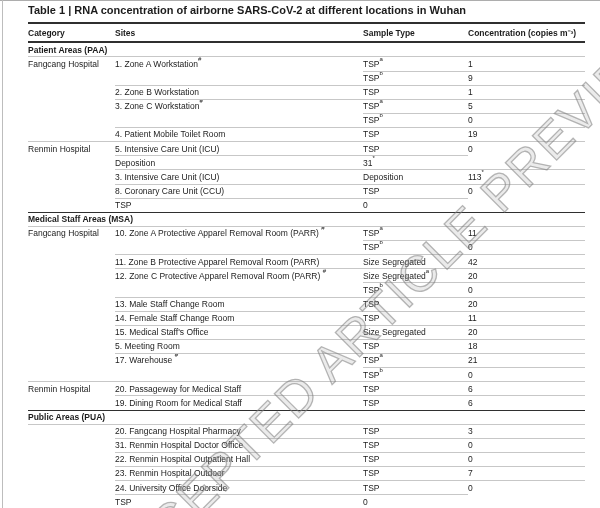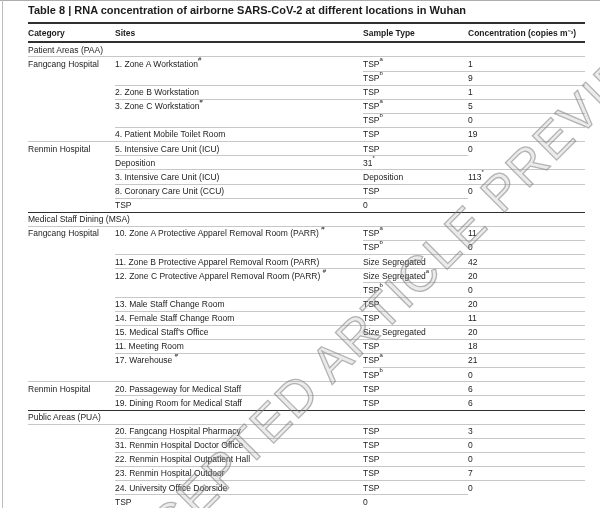--- a/index.html
+++ b/index.html
@@ -29,21 +29,21 @@
   .cell{
     padding:2.4px 6px 1.4px 0;
     font-size:8.5px;line-height:1.1;
     white-space:nowrap;overflow:hidden;
   }
   sup{font-size:6px;line-height:0;vertical-align:top;position:relative;top:-1px;}
   .header-row{border-top:2px solid var(--rule-dark);border-bottom:1px solid var(--rule-dark);}
   .header-row .cell{font-weight:bold;padding:4.5px 6px 3.5px 0;}
   .section-row > .cell{
     grid-column:1 / -1;
-    font-weight:normal;
+    font-weight:bold;
     border-top:1px solid var(--rule-dark);
   }
   .bt-full > .cell{border-top:1px solid var(--rule-light);}
   .bt-sites > .cell:nth-child(n+2){border-top:1px solid var(--rule-light);}
   .bt-sample > .cell:nth-child(n+3){border-top:1px solid var(--rule-light);}
   .table{border-bottom:0;}
   .watermark{
     position:absolute;left:2px;top:302px;width:720px;height:60px;
     transform:rotate(-45deg);transform-origin:center;
     font-size:50px;letter-spacing:2px;white-space:nowrap;text-align:center;
@@ -51,21 +51,21 @@
     -webkit-text-stroke:1.3px rgba(125,125,125,0.55);
     pointer-events:none;z-index:5;font-weight:400;
   }
 </style>
 </head>
 <body>
 
 <div class="frame-top"></div>
 <div class="frame-left"></div>
 
-<div class="title">Table 8 | RNA concentration of airborne SARS-CoV-2 at different locations in Wuhan</div>
+<div class="title">Table 1 | RNA concentration of airborne SARS-CoV-2 at different locations in Wuhan</div>
 
 <div class="table">
   <div class="row header-row">
     <div class="cell">Category</div>
     <div class="cell">Sites</div>
     <div class="cell">Sample Type</div>
     <div class="cell">Concentration (copies m⁻³)</div>
   </div>
   <div id="table-body">
       <div class="row section-row">
@@ -129,21 +129,21 @@
         <div class="cell">8. Coronary Care Unit (CCU)</div>
         <div class="cell">TSP</div>
         <div class="cell">0</div>
       </div>
       <div class="row bt-sites">
         <div class="cell"></div>
         <div class="cell">TSP</div>
         <div class="cell">0</div>
       </div>
       <div class="row section-row">
-        <div class="cell">Medical Staff Dining (MSA)</div>
+        <div class="cell">Medical Staff Areas (MSA)</div>
       </div>
       <div class="row bt-full">
         <div class="cell">Fangcang Hospital</div>
         <div class="cell">10. Zone A Protective Apparel Removal Room (PARR) <sup>#</sup></div>
         <div class="cell">TSP<sup>a</sup></div>
         <div class="cell">11</div>
       </div>
       <div class="row bt-sample">
         <div class="cell"></div>
         <div class="cell"></div>
@@ -181,21 +181,21 @@
         <div class="cell">11</div>
       </div>
       <div class="row bt-sites">
         <div class="cell"></div>
         <div class="cell">15. Medical Staff's Office</div>
         <div class="cell">Size Segregated</div>
         <div class="cell">20</div>
       </div>
       <div class="row bt-sites">
         <div class="cell"></div>
-        <div class="cell">11. Meeting Room</div>
+        <div class="cell">5. Meeting Room</div>
         <div class="cell">TSP</div>
         <div class="cell">18</div>
       </div>
       <div class="row bt-sites">
         <div class="cell"></div>
         <div class="cell">17. Warehouse <sup>#</sup></div>
         <div class="cell">TSP<sup>a</sup></div>
         <div class="cell">21</div>
       </div>
       <div class="row bt-sample">

